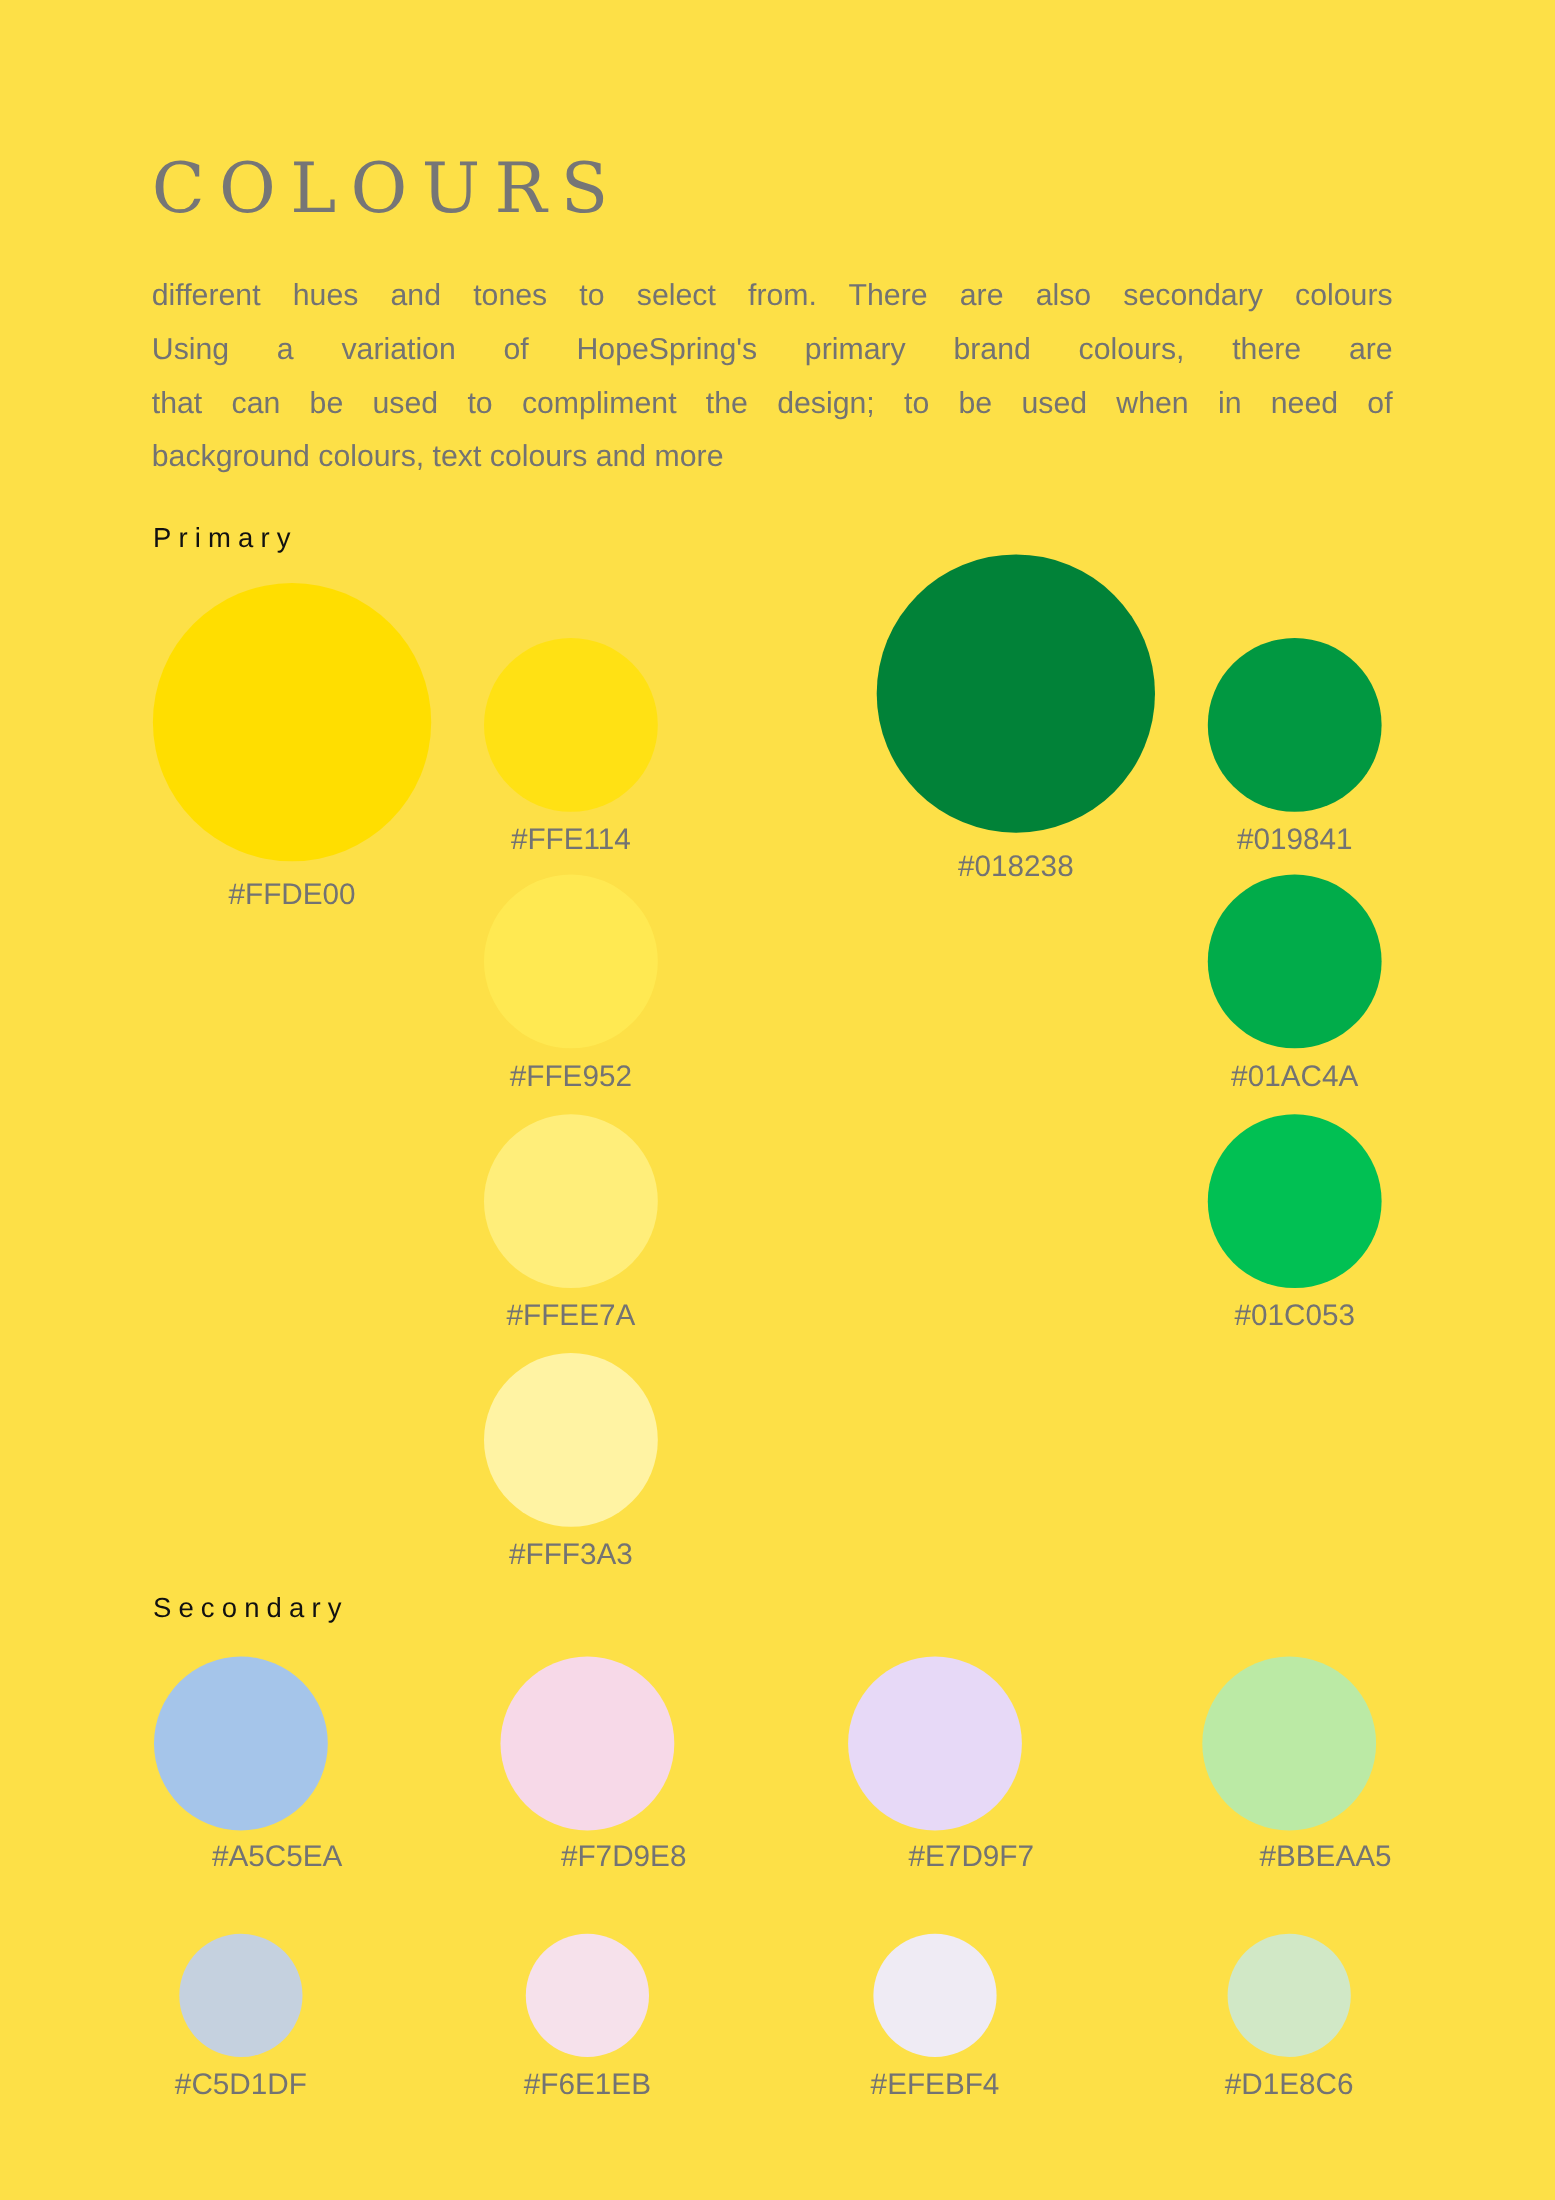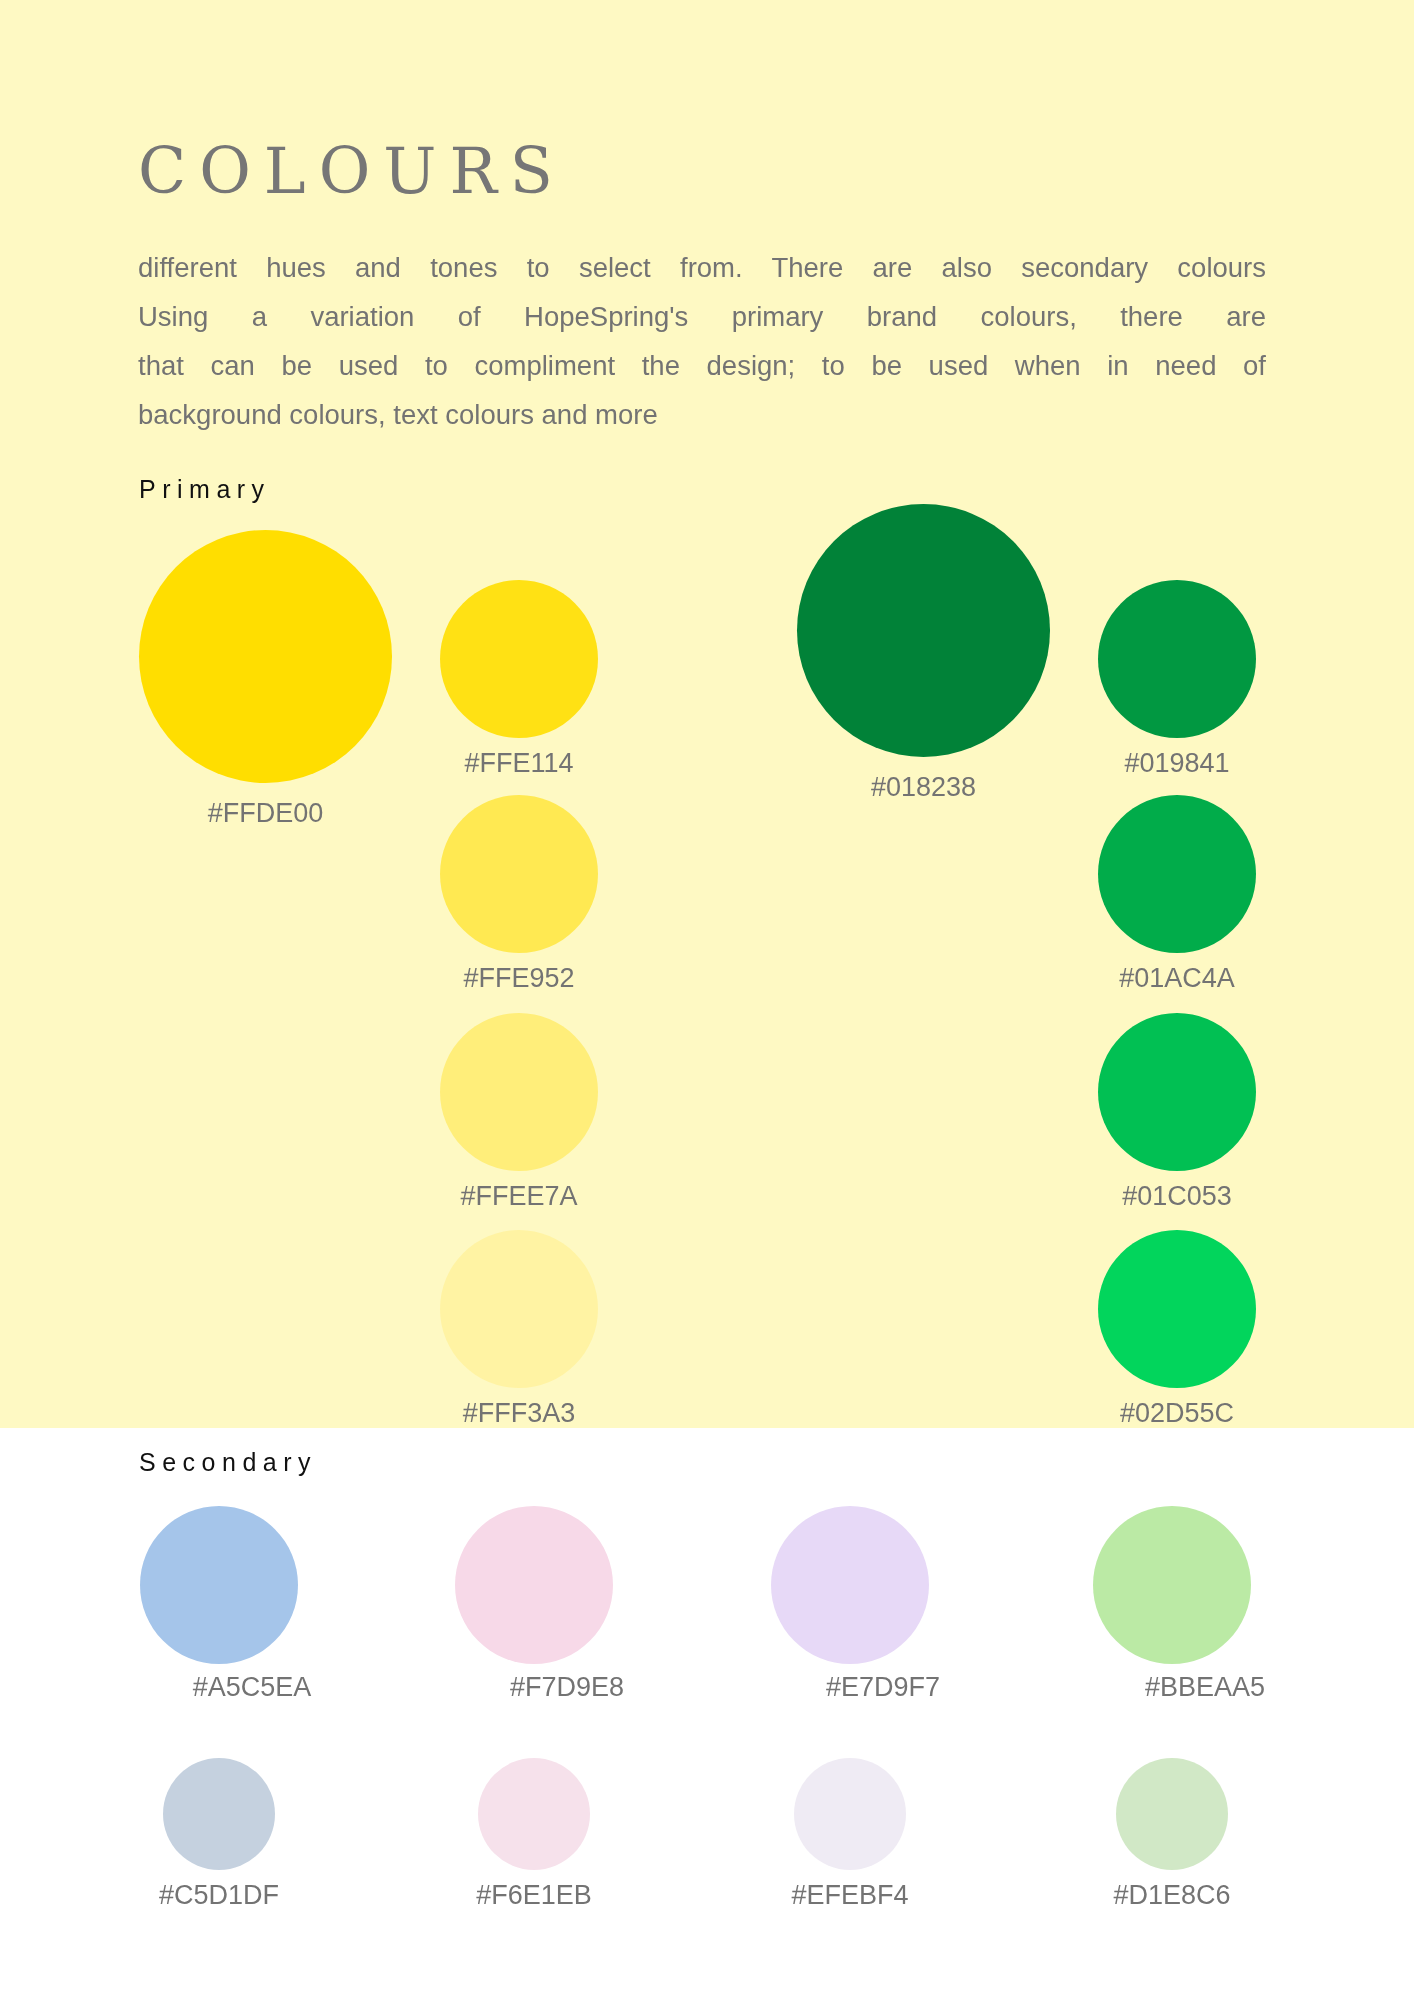--- a/index.html
+++ b/index.html
@@ -12,22 +12,22 @@
     height: 2000px;
     font-family: "Liberation Sans", sans-serif;
     position: relative;
     overflow: hidden;
   }
 
   .page {
     position: absolute;
     left: 0; top: 0;
     width: 1414px;
-    height: 1428px;
-    background: #fef9c3;
+    height: 2000px;
+    background: #fde047;
   }
 
   
   .title {
     position: absolute;
     left: 138px;
     top: 140px;
     font-family: "DejaVu Serif", serif;
     font-weight: 300;
     font-size: 63px;
@@ -152,24 +152,20 @@
     <span class="hex">#019841</span>
   </div>
   <div class="swatch col" style="left:1098px; top:795px;">
     <span class="dot" id="dot-g-1" style="background: rgb(1, 172, 74);"></span>
     <span class="hex">#01AC4A</span>
   </div>
   <div class="swatch col" style="left:1098px; top:1013px;">
     <span class="dot" id="dot-g-2" style="background: rgb(1, 192, 83);"></span>
     <span class="hex">#01C053</span>
   </div>
-  <div class="swatch col" style="left:1098px; top:1230px;">
-    <span class="dot" id="dot-g-3" style="background: rgb(2, 213, 92);"></span>
-    <span class="hex">#02D55C</span>
-  </div>
 
   <div class="section-label" id="secondary-label">Secondary</div>
 
   <div class="swatch sec-lg" style="left:140px; top:1506px;">
     <span class="dot" id="dot-s0-0" style="background: rgb(165, 197, 234);"></span>
     <span class="hex">#A5C5EA</span>
   </div>
   <div class="swatch sec-lg" style="left:455px; top:1506px;">
     <span class="dot" id="dot-s0-1" style="background: rgb(247, 217, 232);"></span>
     <span class="hex">#F7D9E8</span>

